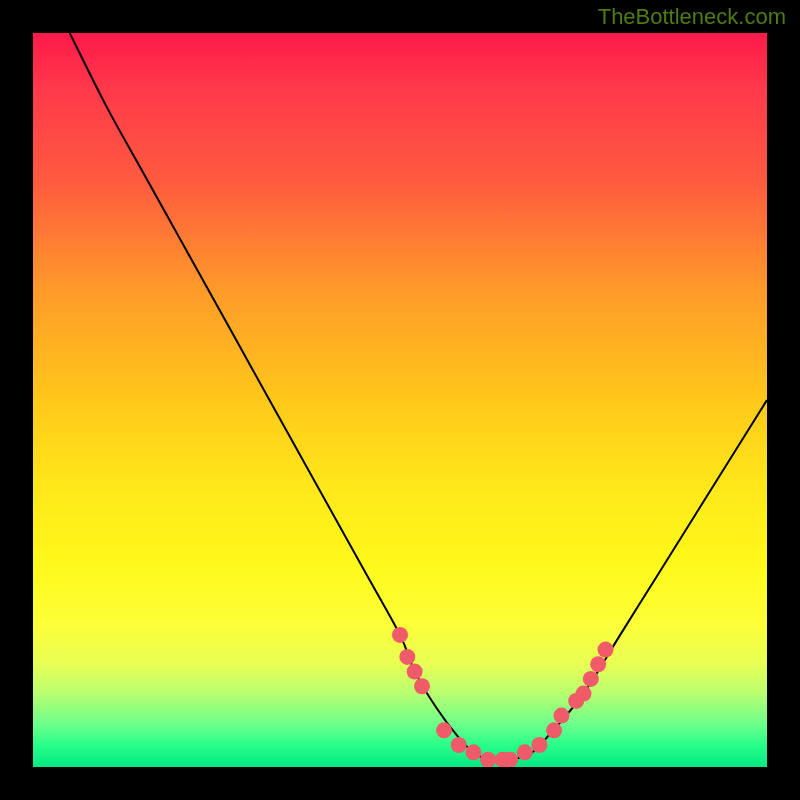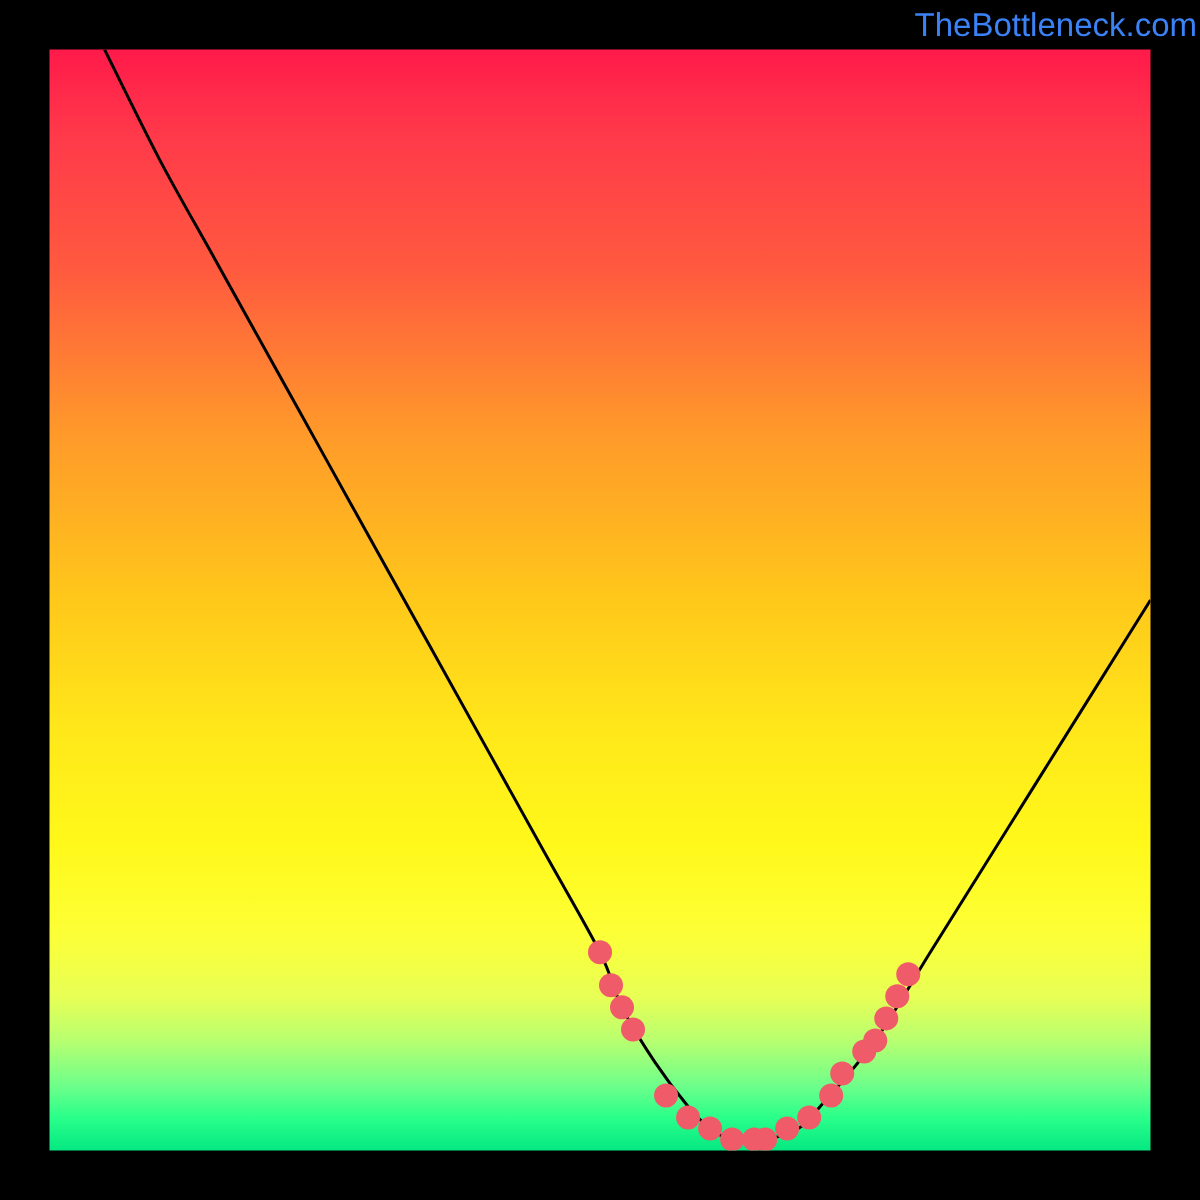--- a/index.html
+++ b/index.html
@@ -6,25 +6,25 @@
   html, body { width: 800px; height: 800px; overflow: hidden; background: #000; }
   .container {
     width: 800px;
     height: 800px;
     position: relative;
     background: #000;
   }
   .watermark {
     position: absolute;
     top: 4px;
-    right: 2px;
+    right: 14px;
     font-family: Arial, sans-serif;
     font-size: 22px;
     font-weight: 500;
-    color: #3b82f6;
+    color: #4d7c0f;
     z-index: 10;
     text-align: right;
   }
   .plot-area {
     position: absolute;
     left: 33px;
     top: 33px;
     width: 734px;
     height: 734px;
     background: linear-gradient(to bottom,

